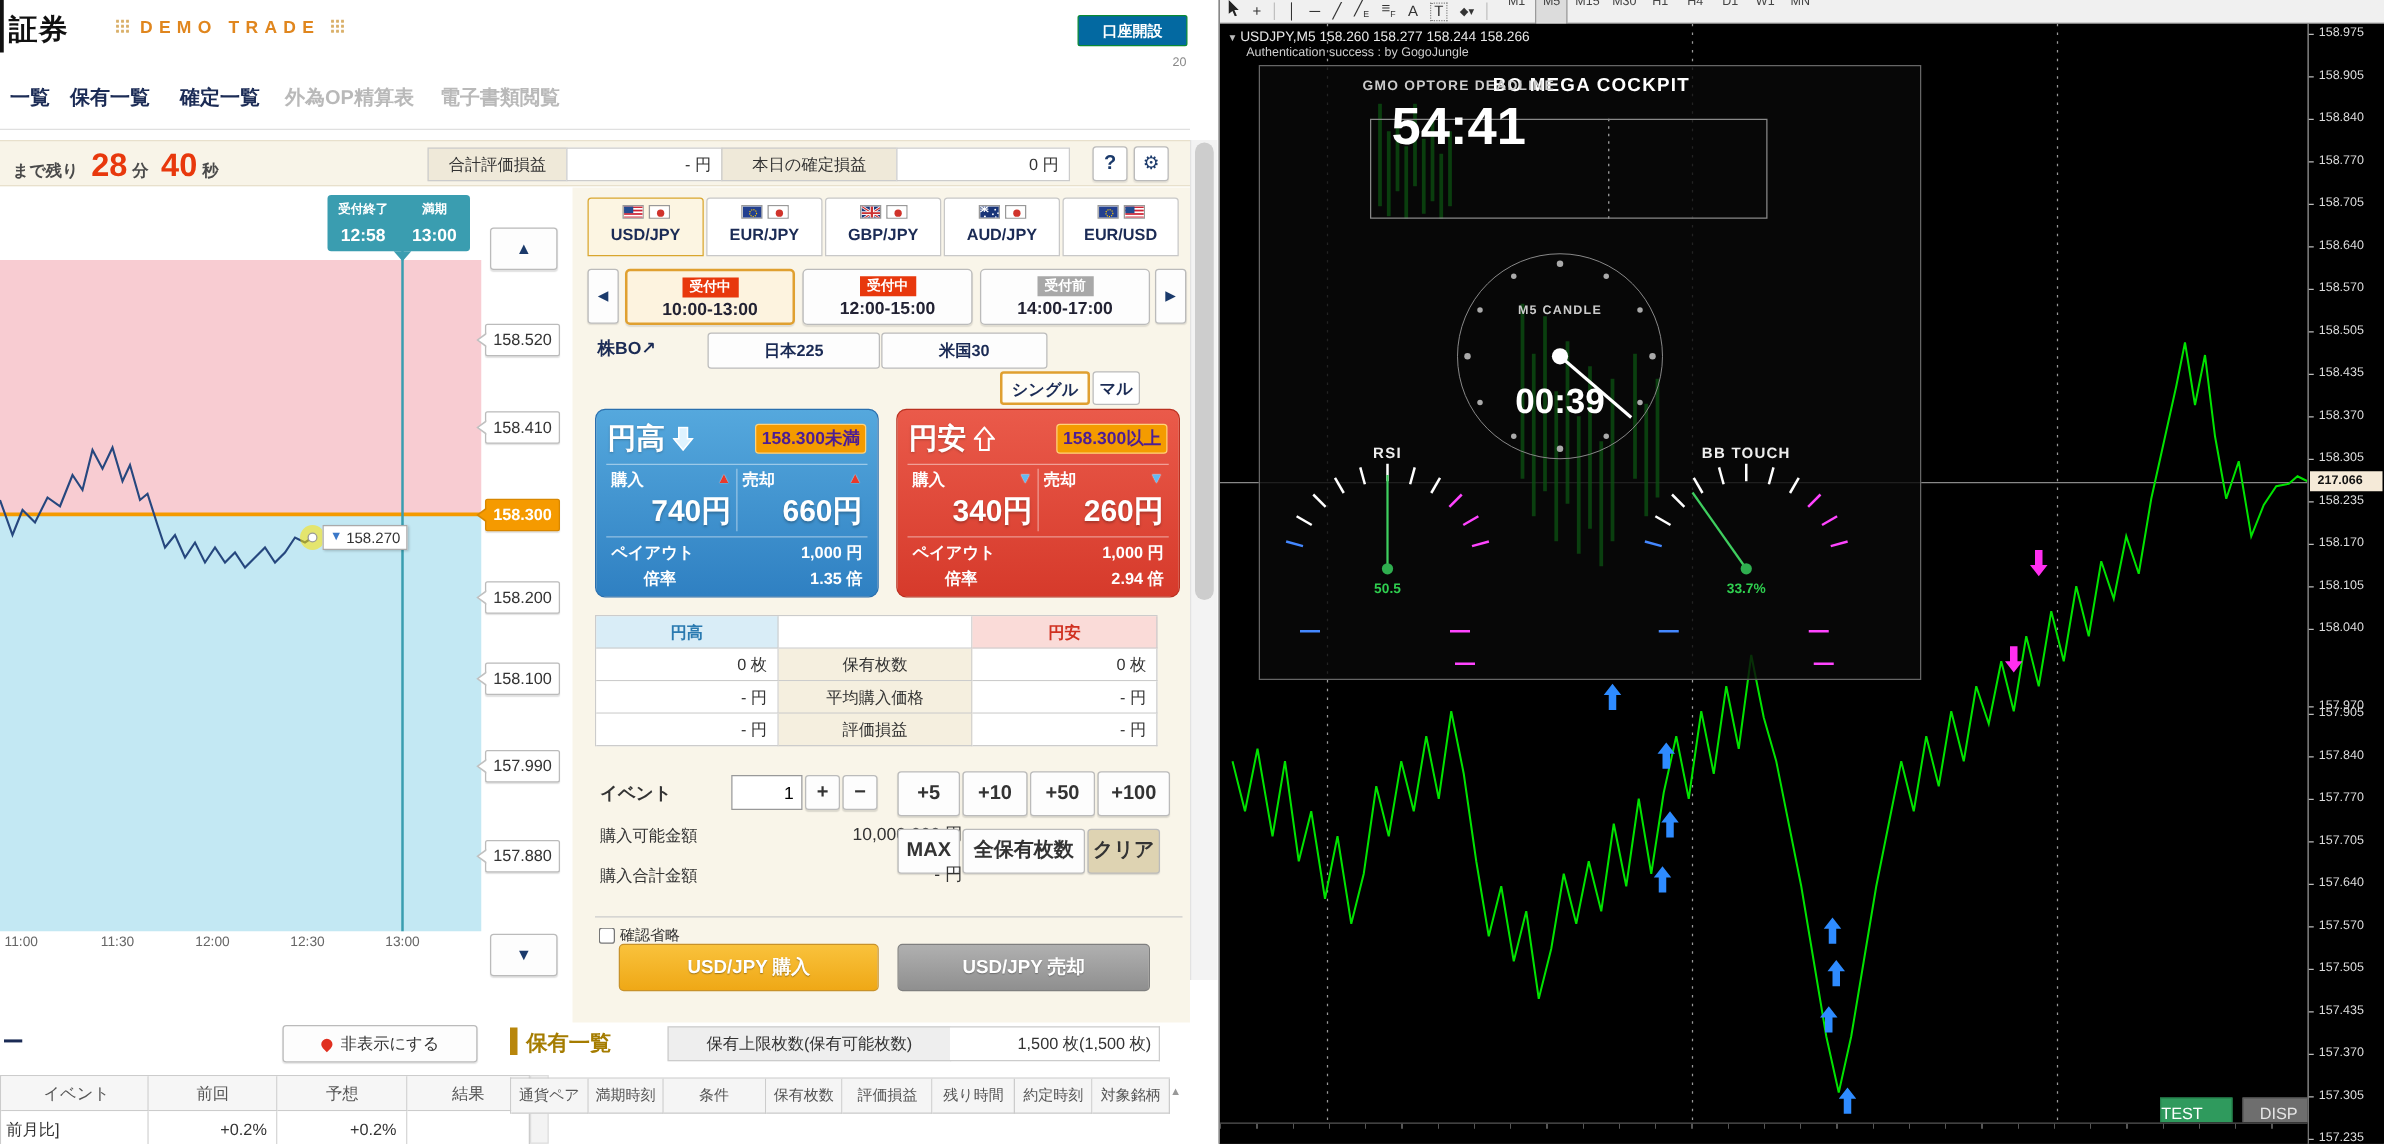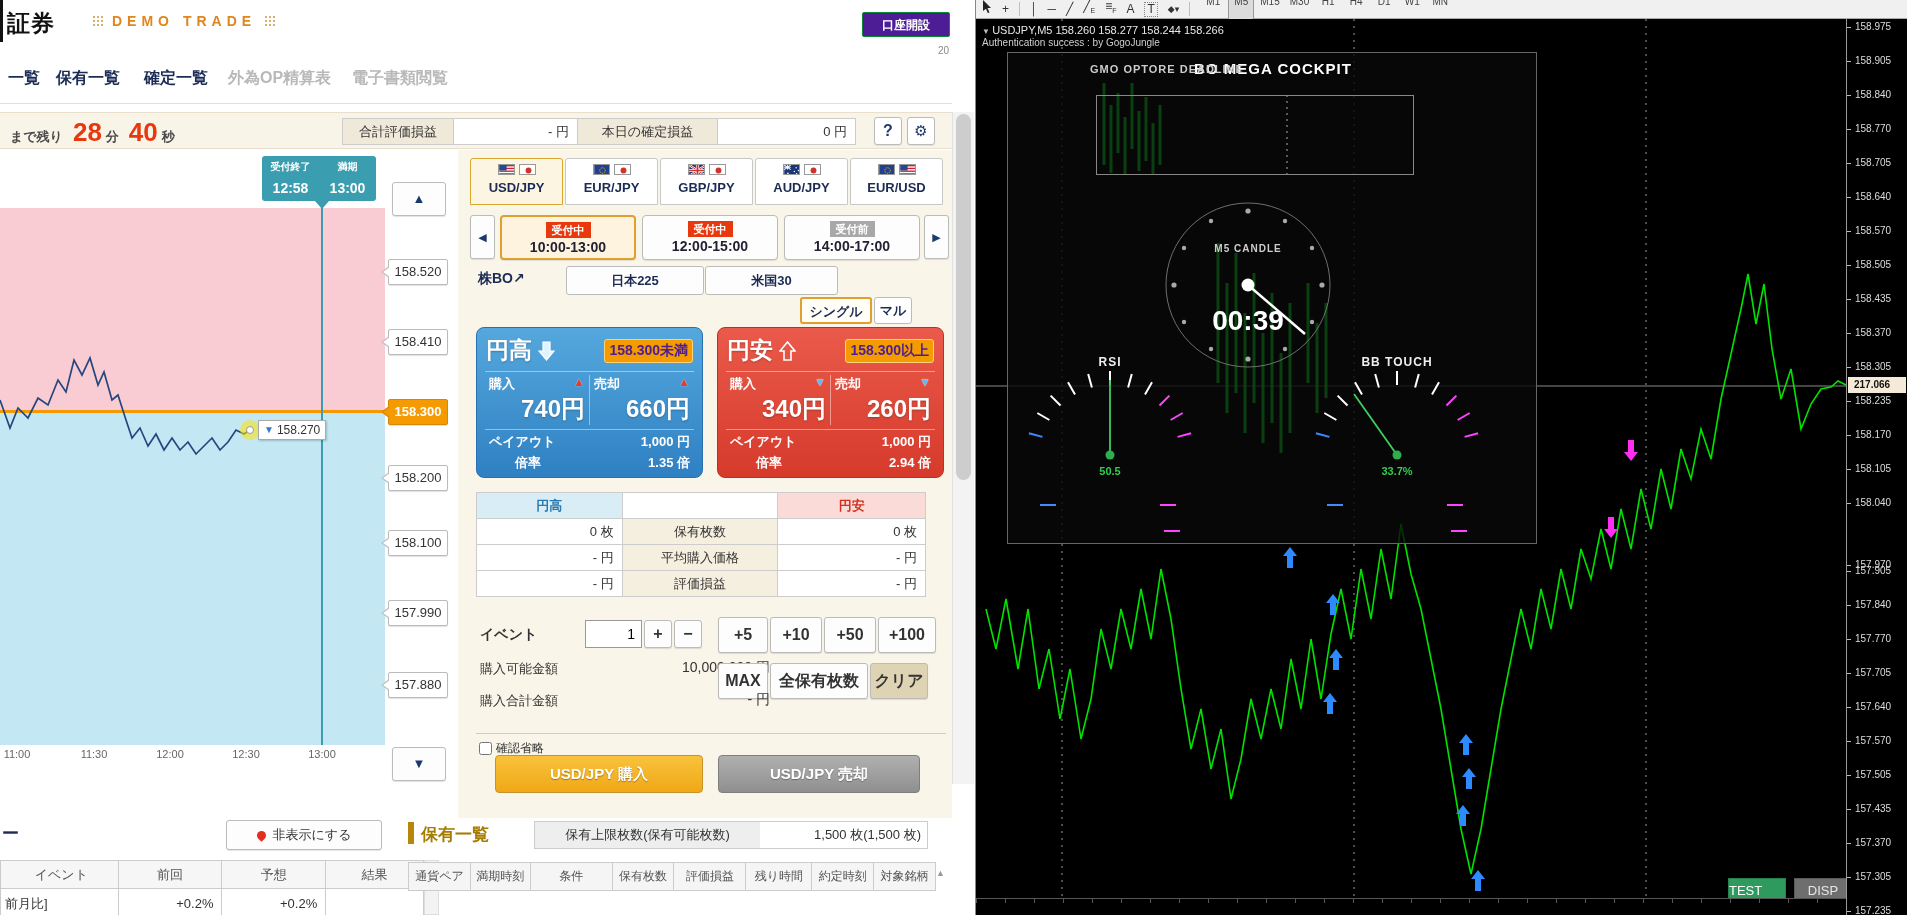--- a/index.html
+++ b/index.html
@@ -7,21 +7,21 @@
     font-family:"Liberation Sans","DejaVu Sans",sans-serif; }
 
   
   #app { position:absolute; left:0; top:0; width:952px; height:915px; background:#fff; }
   #logo-sliver { position:absolute; left:0; top:2; width:3px; height:42px; background:#111; }
   #logo { position:absolute; left:7px; top:8px; font-size:23px; font-weight:bold; color:#111; letter-spacing:1px;}
   #demo-trade { position:absolute; left:92px; top:13px; color:#e0861e; font-weight:bold; font-size:14px; letter-spacing:5px; display:flex; align-items:center; gap:8px;}
   .dots { display:inline-block; width:12px; height:12px;
     background-image:radial-gradient(#d9b06a 1.1px, transparent 1.3px);
     background-size:4px 4px; }
-  #open-account { position:absolute; left:862px; top:12px; width:88px; height:25px; background:#4c1d95; color:#fff;
+  #open-account { position:absolute; left:862px; top:12px; width:88px; height:25px; background:#0369a1; color:#fff;
     font-size:12px; font-weight:bold; text-align:center; line-height:25px; border-radius:2px; border:1px solid #0a8a34; cursor:pointer;}
   #corner-num { position:absolute; left:938px; top:45px; font-size:10px; color:#888; }
 
   #tabbar { position:absolute; left:0; top:56px; width:952px; height:48px; border-bottom:1px solid #e0e0e0; background:#fff;}
   .tab { position:absolute; top:12px; font-size:16px; font-weight:bold; color:#1b2b55; cursor:pointer; }
   .tab.disabled { color:#b9b9b9; font-weight:bold; cursor:default;}
 
   #infobar { position:absolute; left:0; top:112px; width:952px; height:37px; background:#f8f4e8;
     border-top:1px solid #e8e0cc; border-bottom:1px solid #e8e0cc; }
   #remain { position:absolute; left:10px; top:4px; display:flex; align-items:baseline; gap:4px;}
@@ -168,21 +168,21 @@
   .tb-sep { width:1px; height:14px; background:#c0c0c0;}
   .tb-sub { font-size:7px; vertical-align:sub;}
   #tf-buttons { display:flex; gap:2px;}
   .tf-btn { min-width:26px; padding:0 3px; height:33px; line-height:16px; text-align:center; font-size:10px; color:#444;
     cursor:pointer; border:1px solid transparent;}
   .tf-btn.active { background:#dcdcdc; border:1px solid #9a9a9a;}
 
   #mt4-chart { position:absolute; left:0; top:19px; width:870px; height:879px; background:#000; overflow:hidden;}
   #symbol-line { position:absolute; left:6px; top:5px; font-size:11px; color:#e8e8e8; }
   #symbol-line .dd { font-size:8px; color:#bbb;}
-  #auth-line { position:absolute; left:6px; top:18px; font-size:10px; color:#cfcfcf;}
+  #auth-line { position:absolute; left:21px; top:18px; font-size:10px; color:#cfcfcf;}
 
   #cockpit { position:absolute; left:31px; top:33px; width:530px; height:492px; background:rgba(8,8,8,.82); border:1px solid #666;}
   #cockpit-title { position:absolute; left:0; top:7px; width:530px; text-align:center; color:#fff; font-size:15px; font-weight:bold; letter-spacing:1px;}
   #deadline-box { position:absolute; left:88px; top:42px; width:318px; height:80px; border:1px solid #888;}
   #deadline-label { position:absolute; left:0; top:10px; width:318px; text-align:center; color:#ccc; font-size:11px; font-weight:bold; letter-spacing:1px;}
   #deadline-value { position:absolute; left:0; top:24px; width:318px; text-align:center; color:#fff; font-size:42px; font-weight:bold;}
   #clock-label { position:absolute; left:140px; top:190px; width:200px; text-align:center; color:#ccc; font-size:10px; font-weight:bold; letter-spacing:1px;}
   #clock-value { position:absolute; left:140px; top:252px; width:200px; text-align:center; color:#fff; font-size:28px; font-weight:bold;}
   .gauge-label { position:absolute; top:302px; width:120px; text-align:center; color:#eee; font-size:12px; font-weight:bold; letter-spacing:1px;}
   .gauge-value { position:absolute; top:412px; width:120px; text-align:center; color:#2fce4f; font-size:11px; font-weight:bold;}
@@ -719,20 +719,21 @@
           <line x1="439" y1="452" x2="455" y2="452" stroke="#ff44ff"></line>
           <line x1="443" y1="478" x2="459" y2="478" stroke="#ff44ff"></line>
           <line x1="319" y1="452" x2="335" y2="452" stroke="#4488ff"></line>
         </g>
         <line x1="389" y1="402" x2="346" y2="341" stroke="#3fce5f" stroke-width="1.8"></line>
         <circle cx="389" cy="402" r="4.5" fill="#2fae4f"></circle>
       </svg>
       <div id="cockpit-title">BO MEGA COCKPIT</div>
       <div id="deadline-box"></div>
       <div id="deadline-label">GMO OPTORE DEADLINE</div>
+      <div id="deadline-value">54:41</div>
       <div id="clock-label">M5 CANDLE</div>
       <div id="clock-value">00:39</div>
       <div class="gauge-label" style="left:42px">RSI</div>
       <div class="gauge-value" style="left:42px">50.5</div>
       <div class="gauge-label" style="left:329px">BB TOUCH</div>
       <div class="gauge-value" style="left:329px">33.7%</div>
     </div>
 
     <div id="test-btn">TEST</div>
     <div id="disp-btn">DISP</div>

